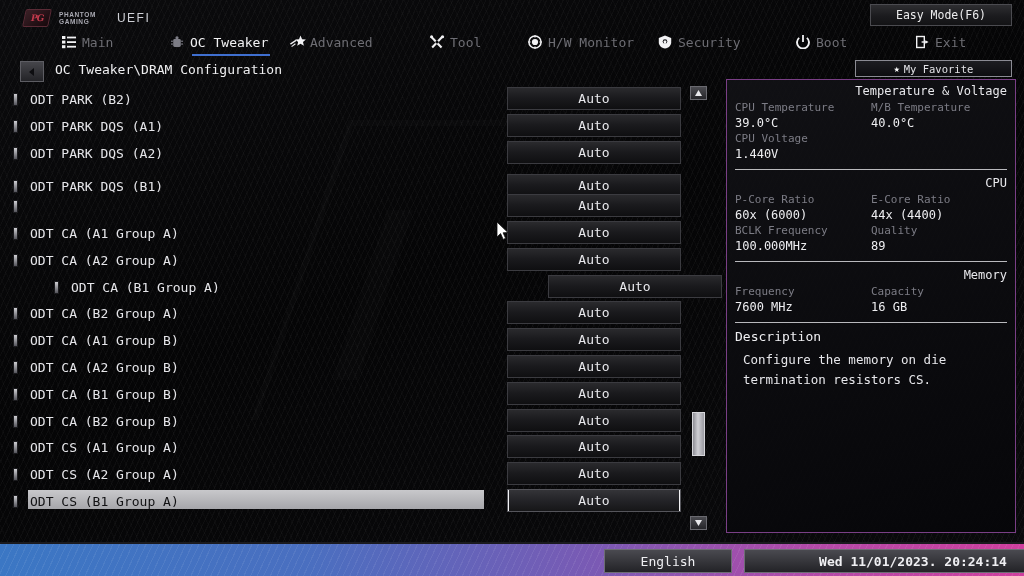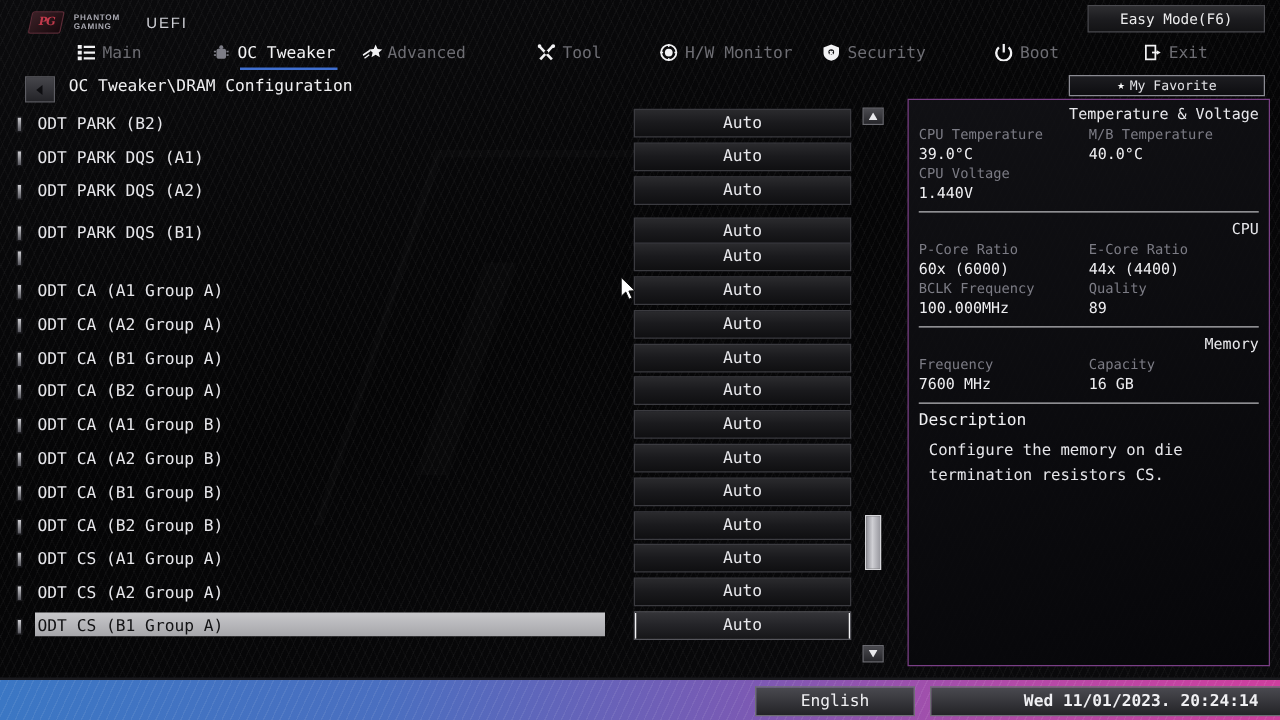--- a/index.html
+++ b/index.html
@@ -365,21 +365,21 @@
           <span>Auto</span>
         </div>
       </div>
       <div class="row" style="top: 160.8px;">
         <div class="bullet"></div>
         <div class="rowlabel">ODT CA (A2 Group A)</div>
         <div class="valbox">
           <span>Auto</span>
         </div>
       </div>
-      <div class="row" style="top: 187.6px;">
+      <div class="row" style="top: 187.6px; margin-left: 41px;">
         <div class="bullet"></div>
         <div class="rowlabel">ODT CA (B1 Group A)</div>
         <div class="valbox">
           <span>Auto</span>
         </div>
       </div>
       <div class="row" style="top: 214.4px;">
         <div class="bullet"></div>
         <div class="rowlabel">ODT CA (B2 Group A)</div>
         <div class="valbox">

